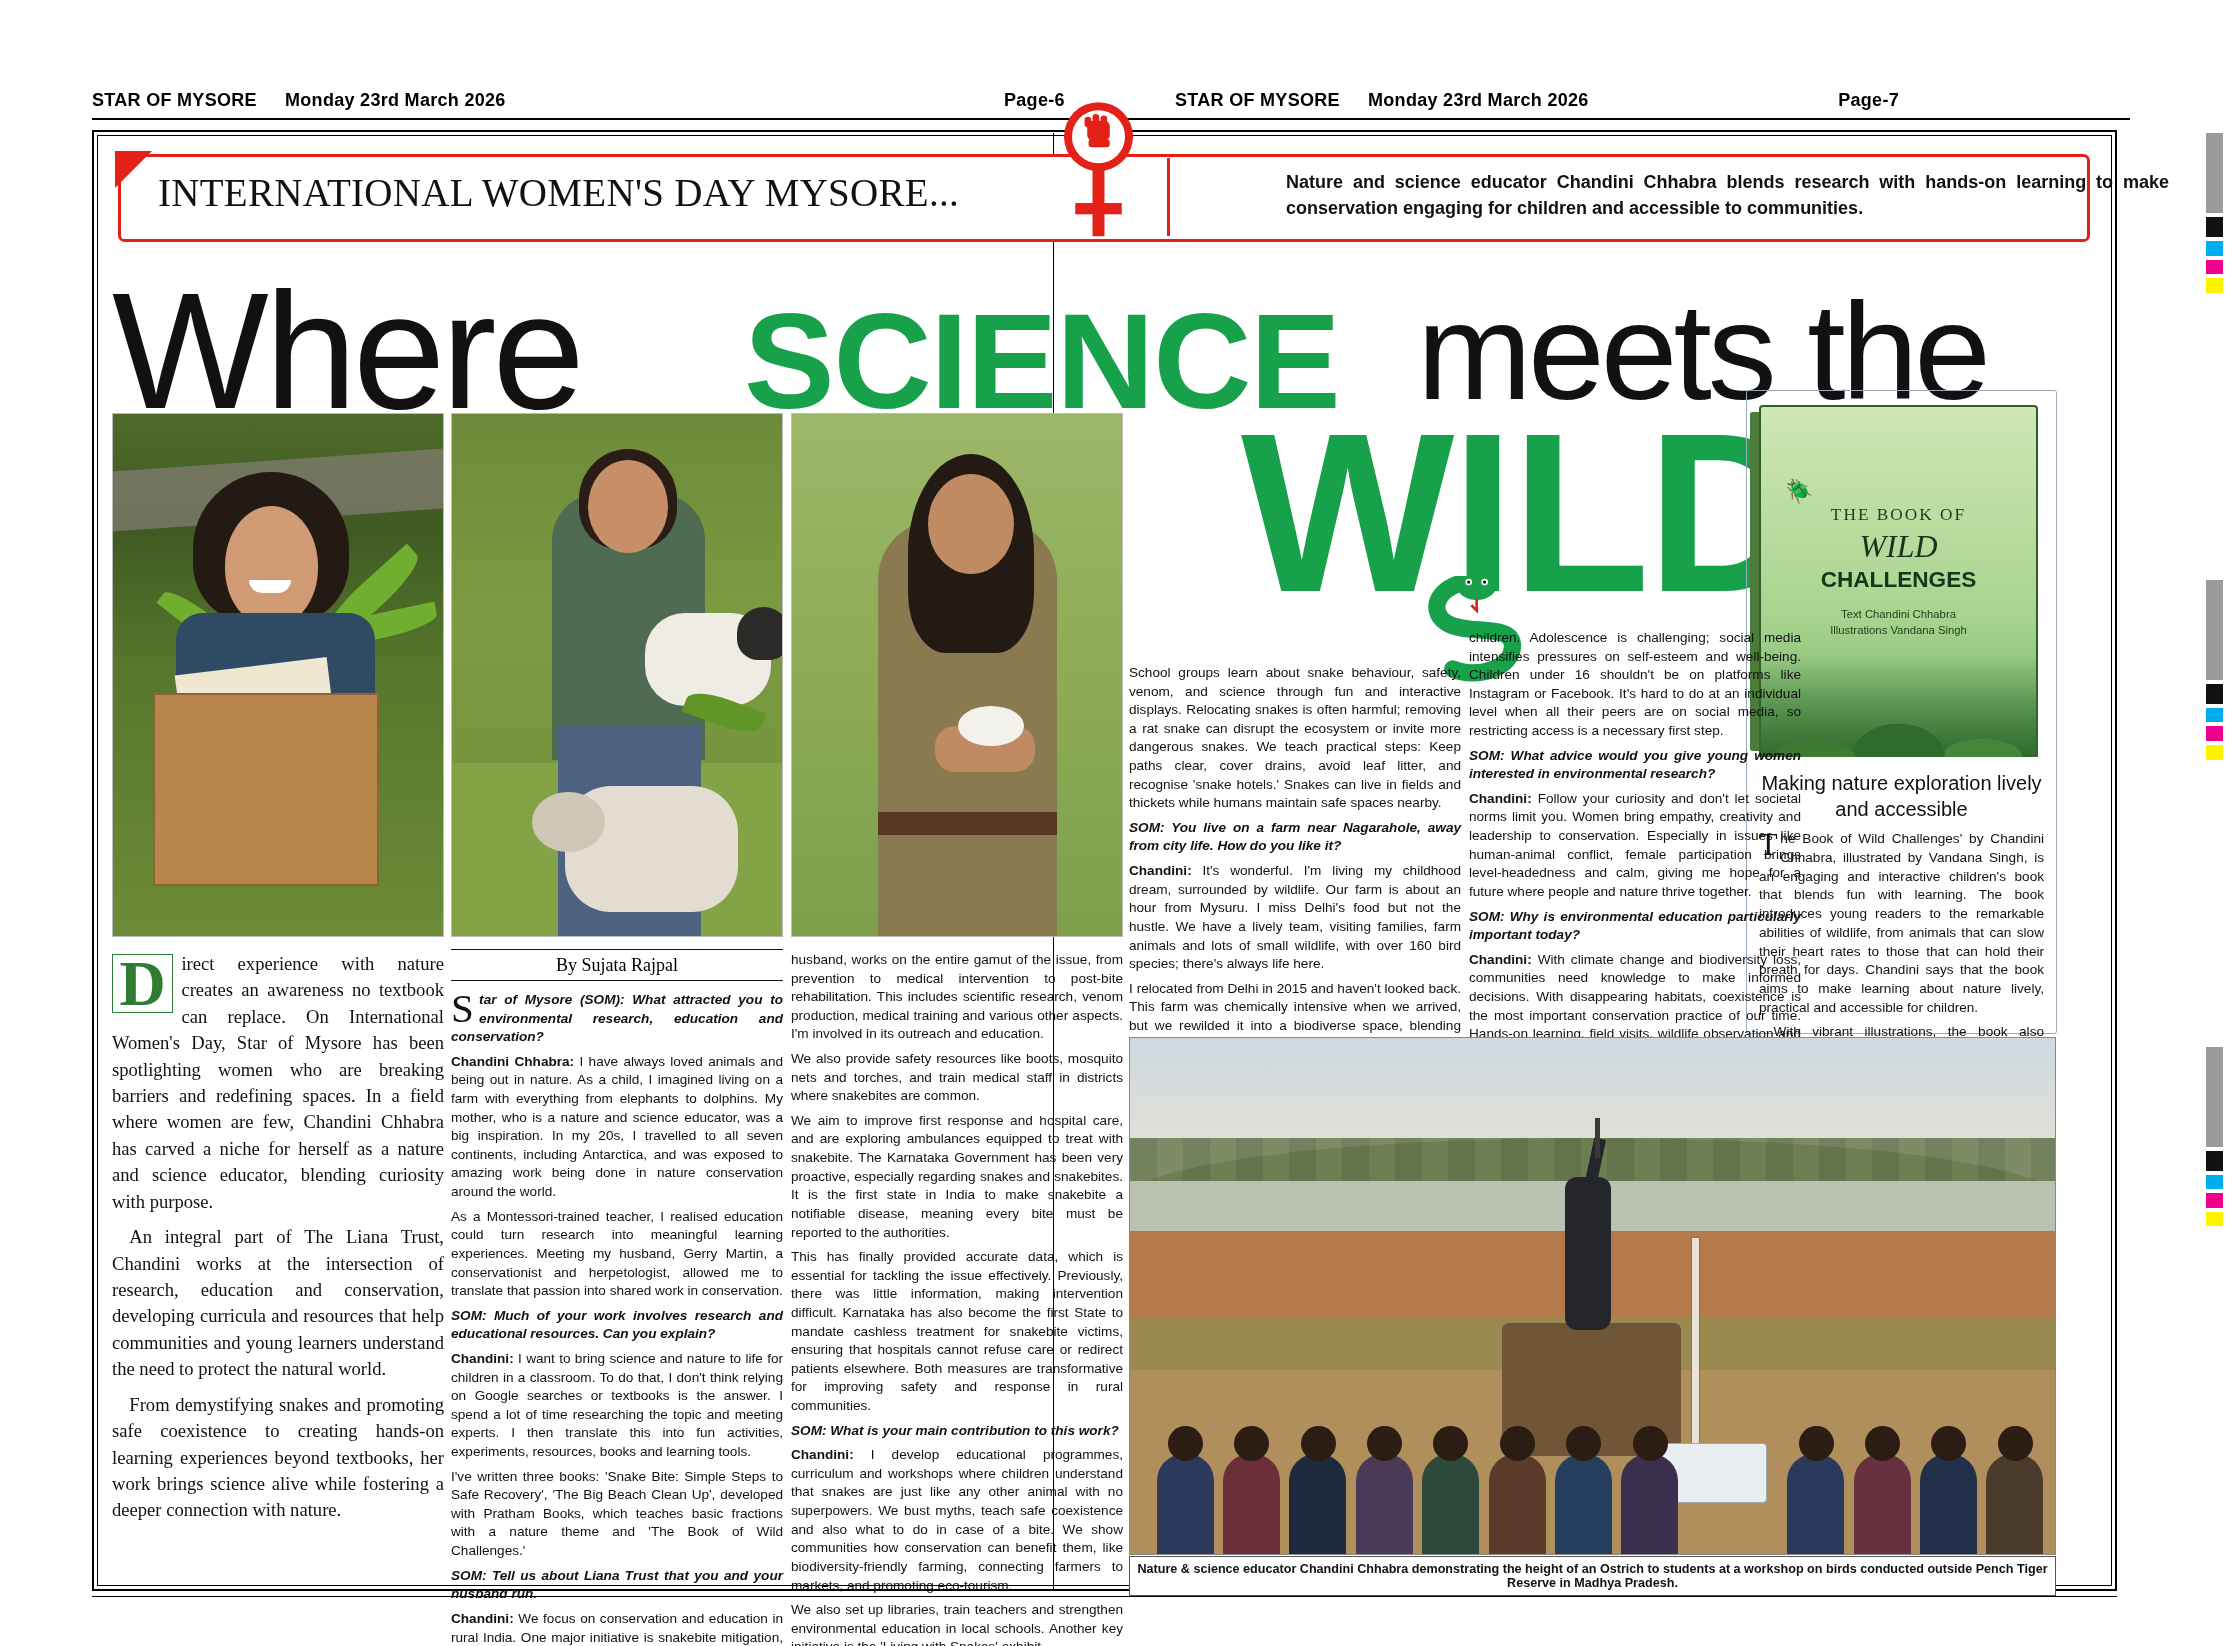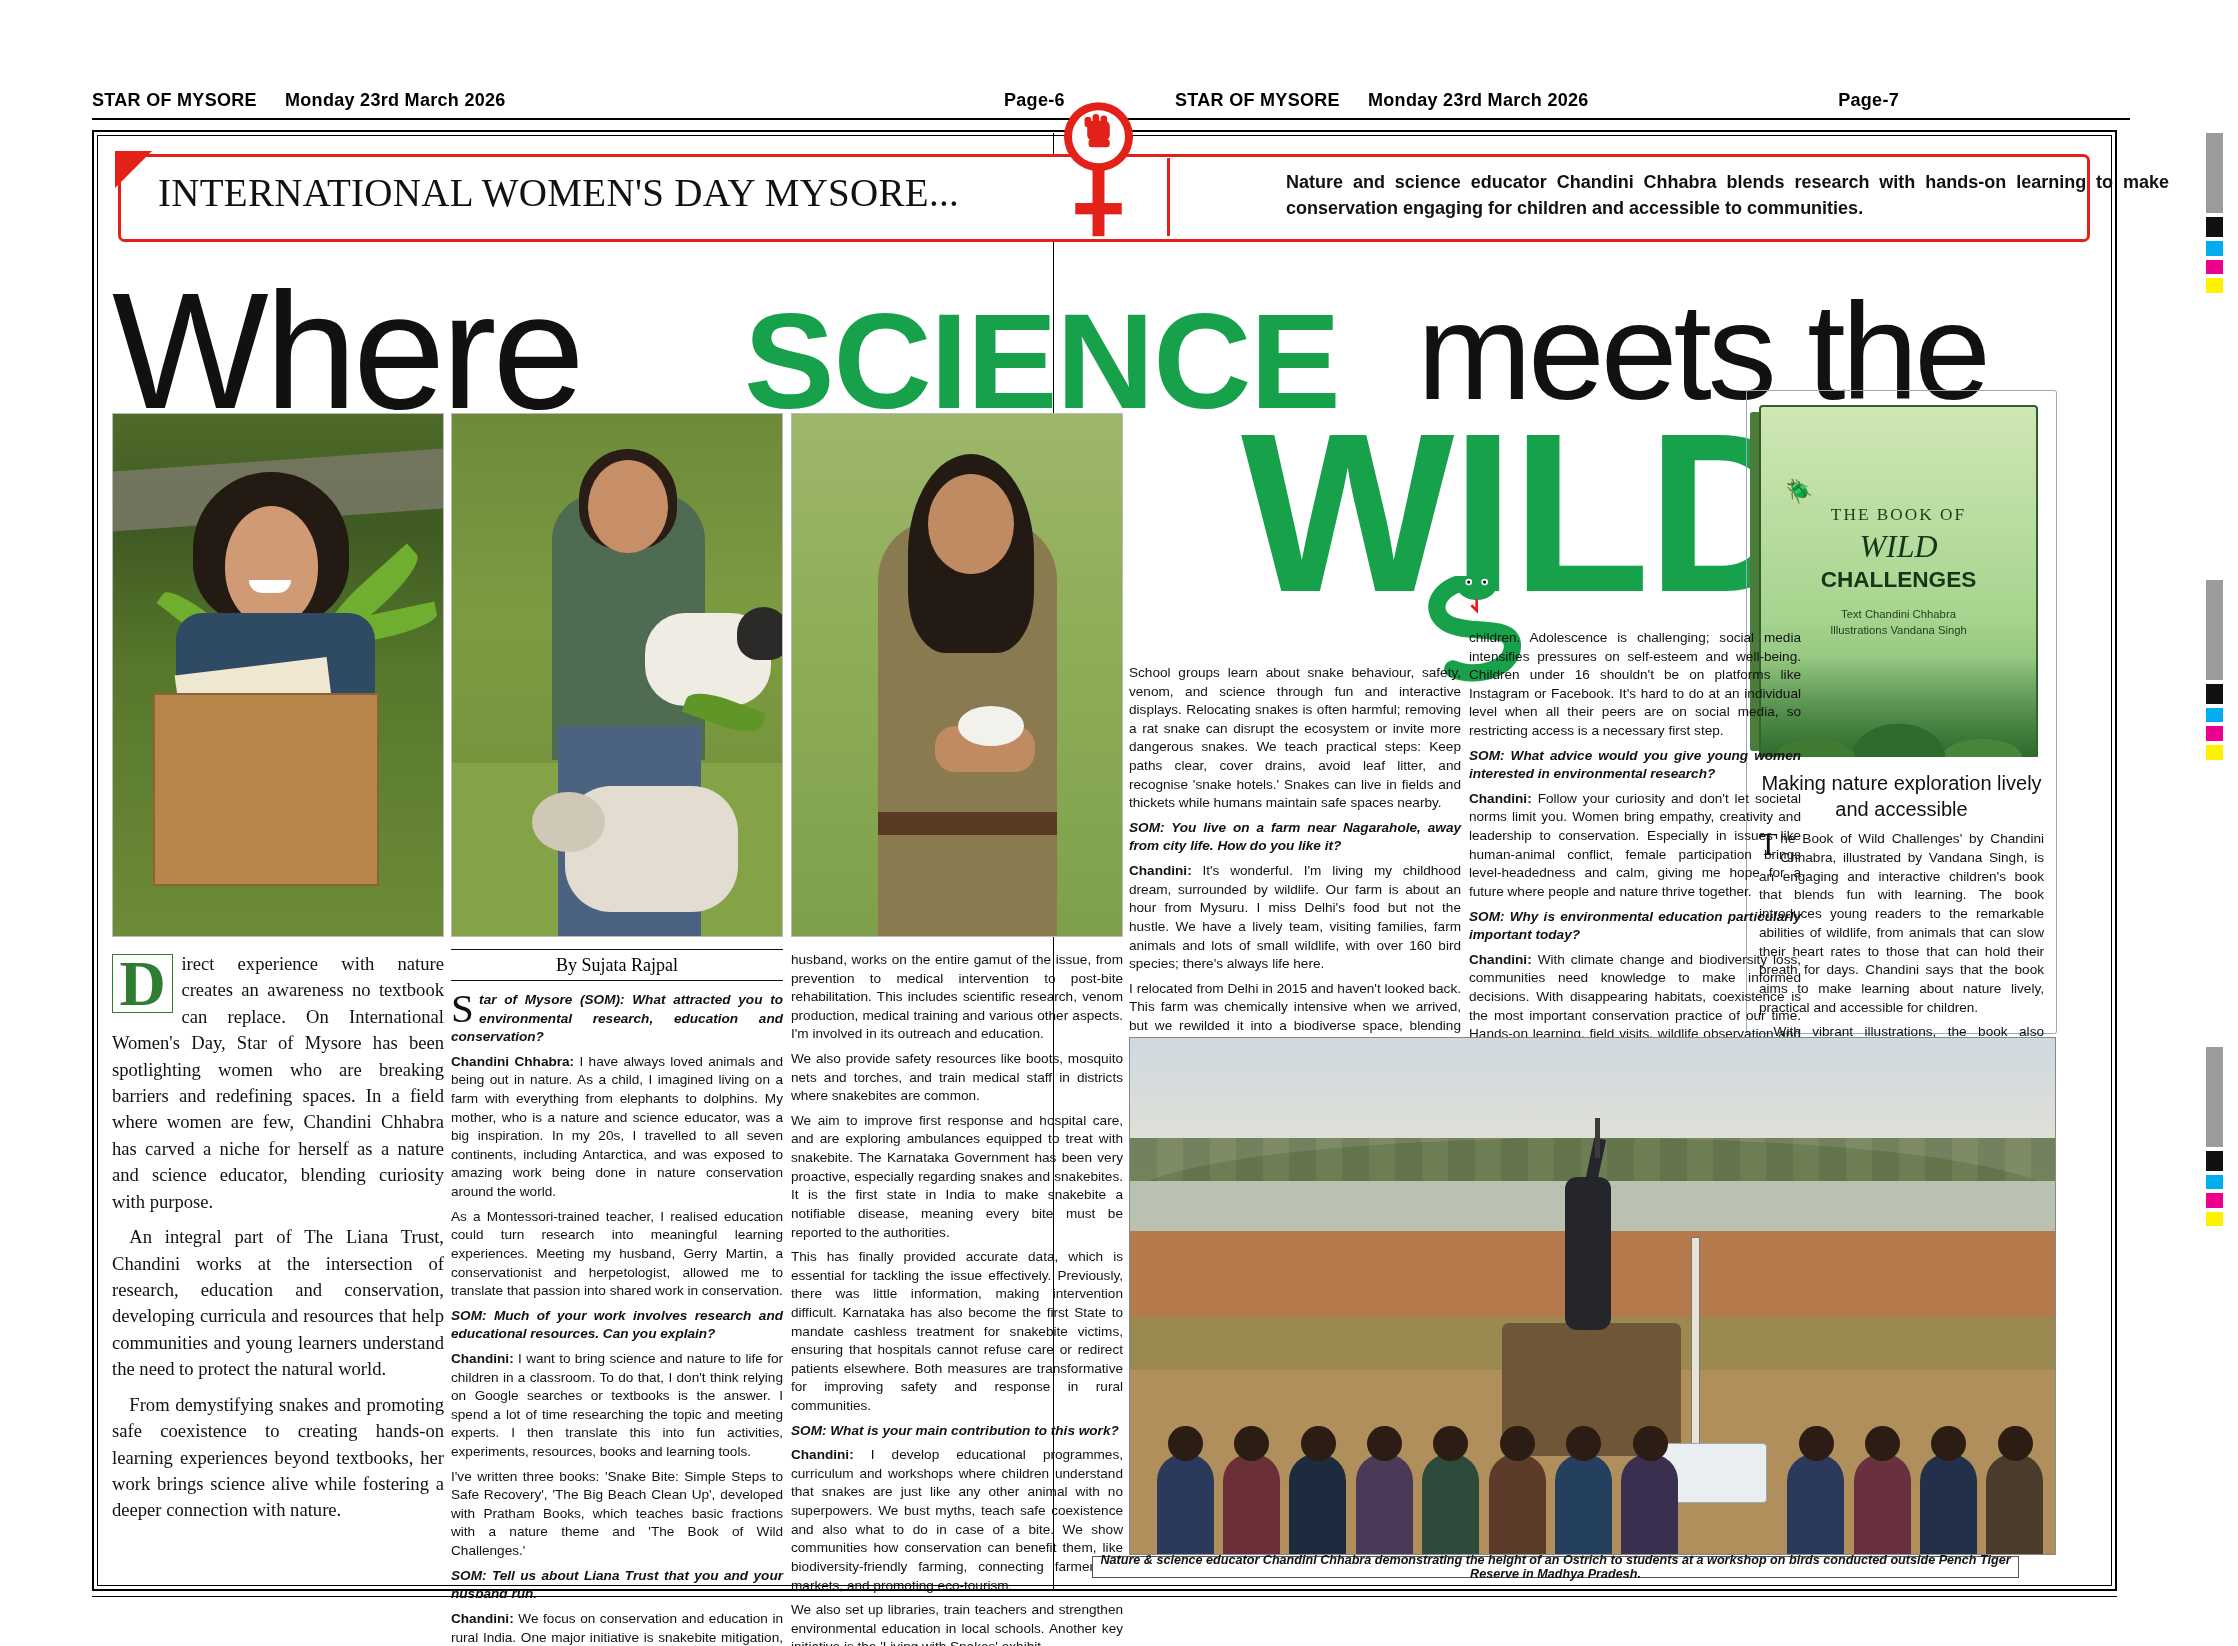--- a/index.html
+++ b/index.html
@@ -296,24 +296,24 @@
     background:#e9eef1; border:1.3px solid #9aa; border-radius:4px; }
   .bigphoto .kid {
     position:absolute; bottom:0; width:57px; height:100px; border-radius:26.6px 26.6px 0 0;
   }
   .bigphoto .kidhead { position:absolute; width:35px; height:35px; border-radius:50%;
     background:#2b1d13; }
   .bigphoto .treeline { position:absolute; left:0; top:100px; width:100%; height:46px;
     background:repeating-linear-gradient(90deg,#5f7048 0 26.6px,#6c7c52 26.6px 53px); opacity:.85; }
 
   .bigphoto-cap {
-    position:absolute; left:1092px; top:1556px; width:927px; height:22px;
+    position:absolute; left:1129px; top:1556px; width:927px; height:40px;
     display:flex; align-items:center; justify-content:center;
     border:0.7px solid #555; background:#fff;
-    font-size:12.6px; font-style:italic; font-weight:bold; color:#111;
+    font-size:12.6px; font-weight:bold; color:#111;
     padding:0 6.6px; text-align:center;
   }
 
   .bottom-rule { position:absolute; left:92px; top:1596px; width:2025px; height:1.3px; background:#000; }
 </style>
 </head>
 <body>
 
 <div class="masthead">
   <span class="mh-left">STAR OF MYSORE</span>

